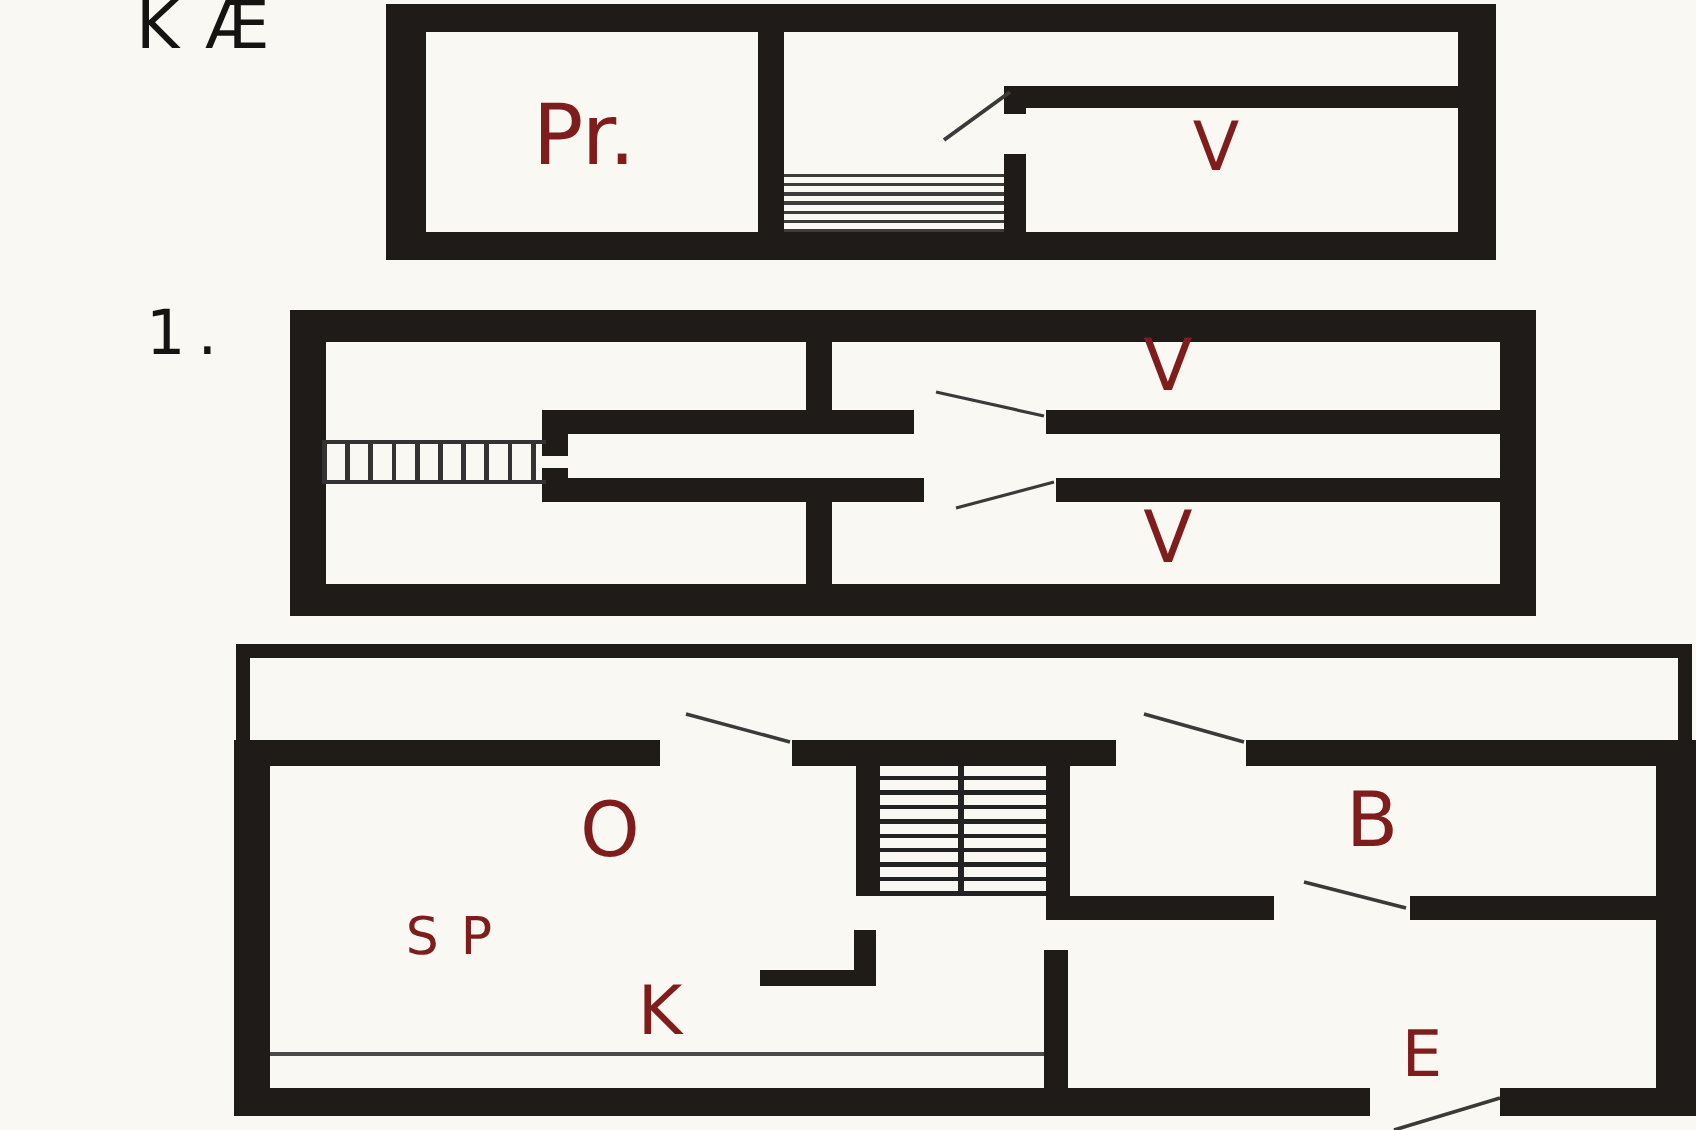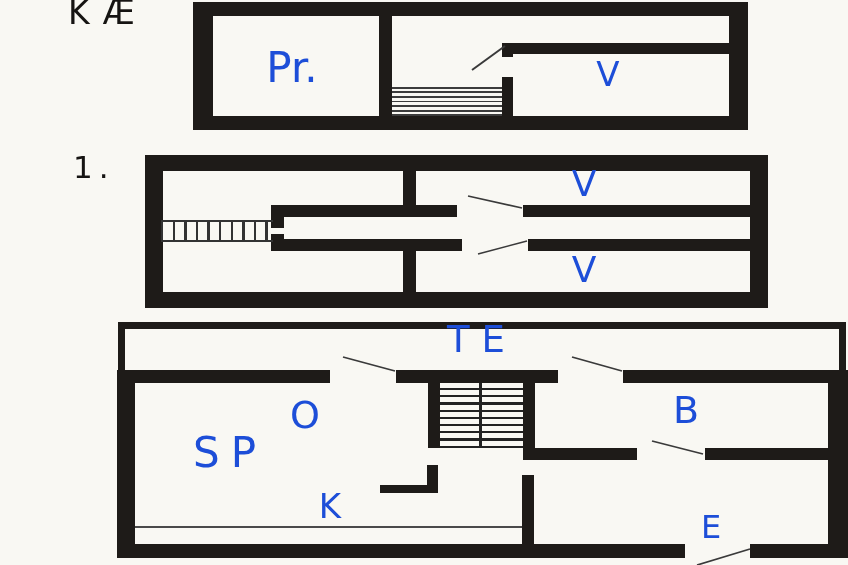--- a/index.html
+++ b/index.html
@@ -7,21 +7,21 @@
     position:relative;width:848px;height:565px;overflow:hidden;
     background:var(--background,#f9f8f3);
     font-family:"DejaVu Sans","Liberation Sans",sans-serif;
     color:#161412;
   }
   .grp{position:absolute;inset:0;}
   .wall{position:absolute;background:var(--wall,#1e1b18);}
   .twall{position:absolute;background:var(--wall,#1e1b18);}
   .lbl{
     position:absolute;transform:translateX(-50%);
-    white-space:nowrap;line-height:1;color:#1d4ed8;
+    white-space:nowrap;line-height:1;color:#7f1d1d;
   }
   .floor-lbl{position:absolute;white-space:nowrap;line-height:1;color:#161412;}
   
   .stairs-hatch{
     position:absolute;left:392px;top:84px;width:110px;height:32px;
     background:repeating-linear-gradient(to bottom,
       transparent 0px,transparent 2.9px,#3c3c3c 2.9px,#3c3c3c 4.6px);
   }
   
   .ladder-rungs{
@@ -113,24 +113,23 @@
 
     <div class="wall" style="left:523px;top:448px;width:114px;height:12px;"></div>
     <div class="wall" style="left:705px;top:448px;width:123px;height:12px;"></div>
 
     <div class="wall" style="left:522px;top:475px;width:12px;height:69px;"></div>
 
     <div class="counter-line"></div>
     <div class="wall" style="left:380px;top:485px;width:58px;height:8px;"></div>
     <div class="wall" style="left:427px;top:465px;width:11px;height:28px;"></div>
 
-    <span class="lbl" style="left:482px;top:321px;font-size:37px;letter-spacing:12px;">TE</span>
     <span class="lbl" style="left:305px;top:396px;font-size:38px;">O</span>
     <span class="lbl" style="left:686px;top:391px;font-size:38px;">B</span>
-    <span class="lbl" style="left:230px;top:432px;font-size:42px;letter-spacing:11px;">SP</span>
+    <span class="lbl" style="left:230px;top:456px;font-size:26px;letter-spacing:11px;">SP</span>
     <span class="lbl" style="left:330px;top:489px;font-size:34px;">K</span>
     <span class="lbl" style="left:711px;top:511px;font-size:32px;">E</span>
   </div>
 
   <svg class="overlay" width="848" height="565" viewBox="0 0 848 565">
     <line x1="505" y1="46" x2="472" y2="70" stroke="#3a3a3a" stroke-width="2"></line>
     <line x1="468" y1="196" x2="522" y2="208" stroke="#3a3a3a" stroke-width="1.6"></line>
     <line x1="478" y1="254" x2="527" y2="241" stroke="#3a3a3a" stroke-width="1.6"></line>
     <line x1="343" y1="357" x2="395" y2="371" stroke="#3a3a3a" stroke-width="1.8"></line>
     <line x1="572" y1="357" x2="622" y2="371" stroke="#3a3a3a" stroke-width="1.8"></line>

